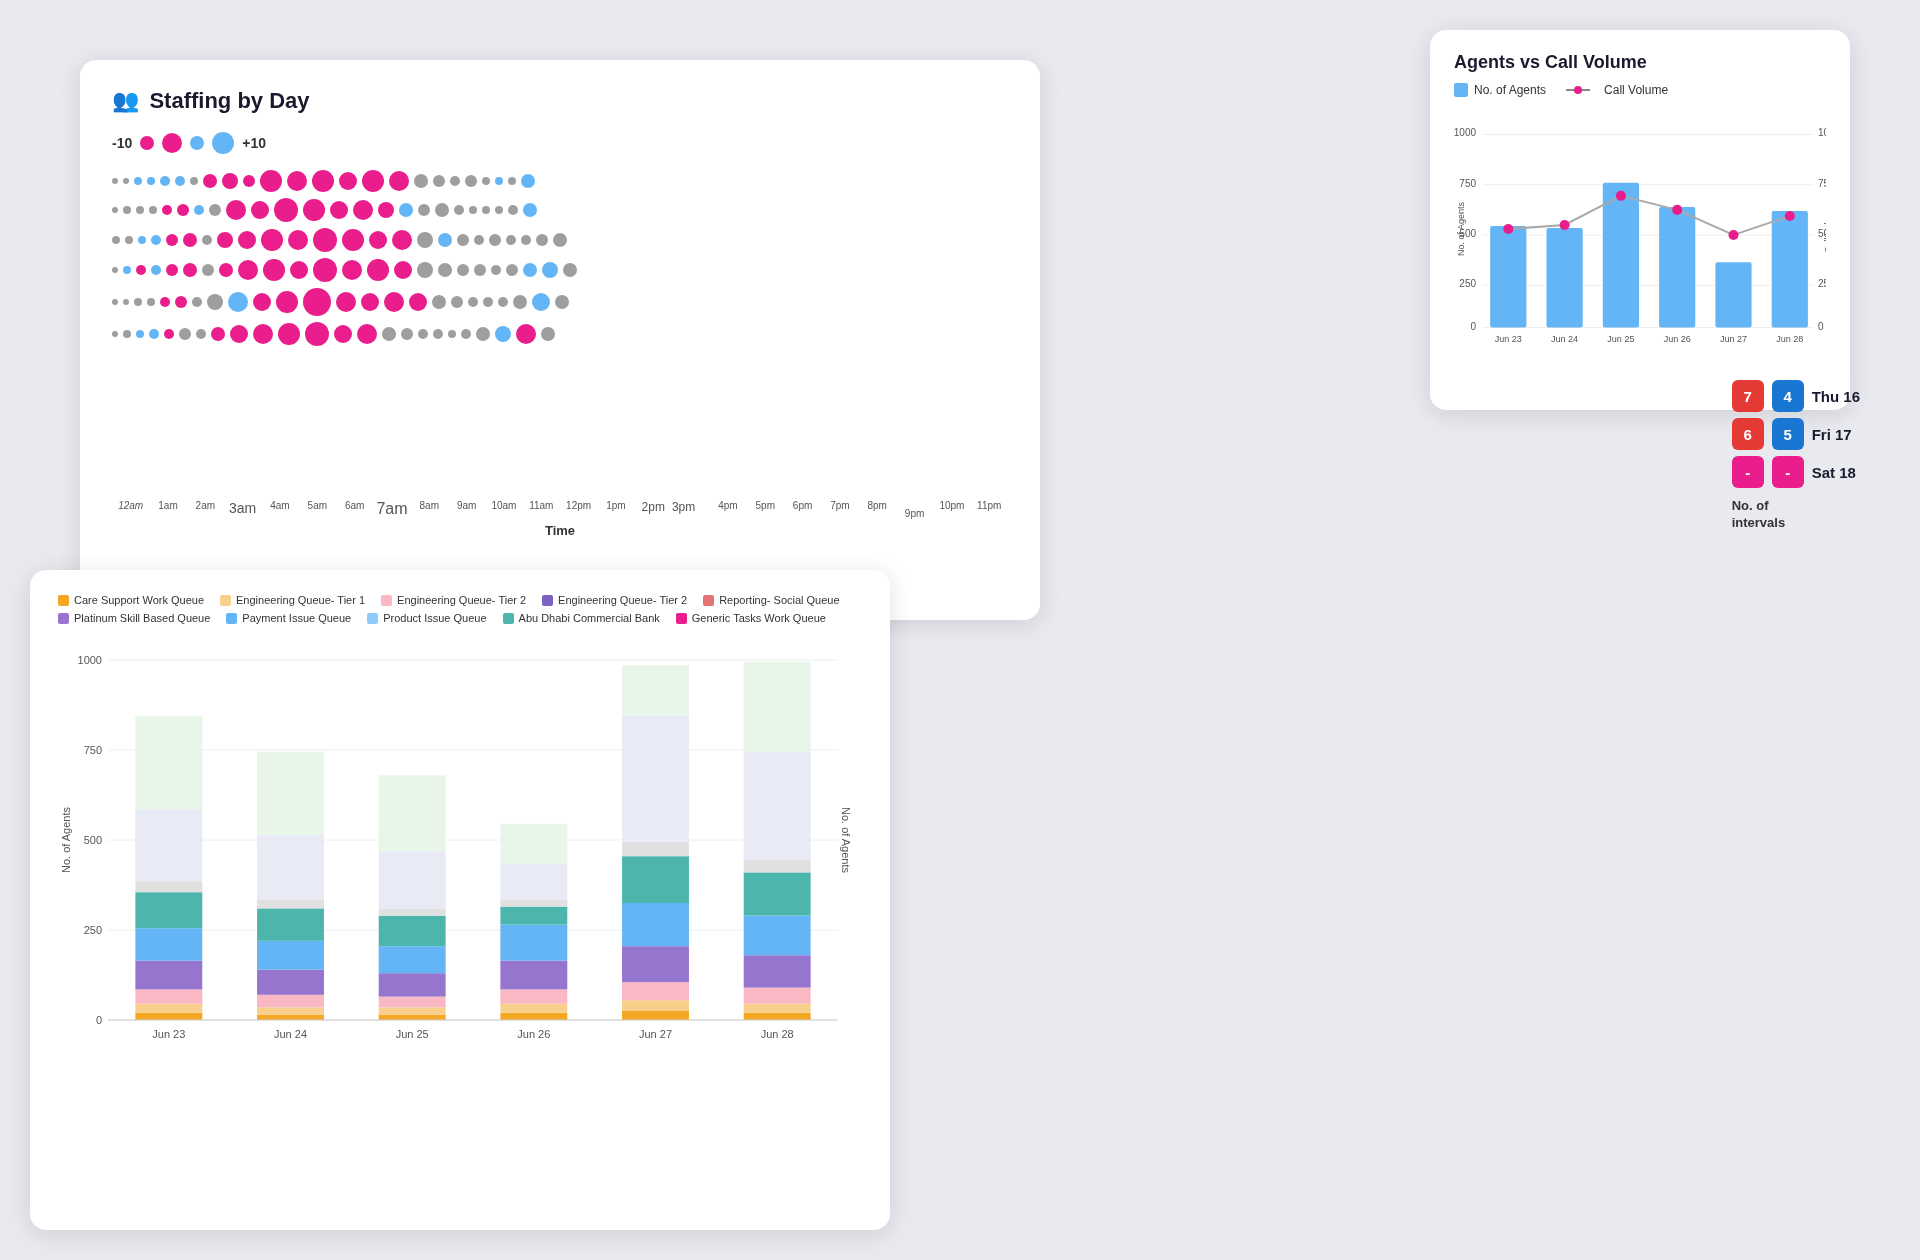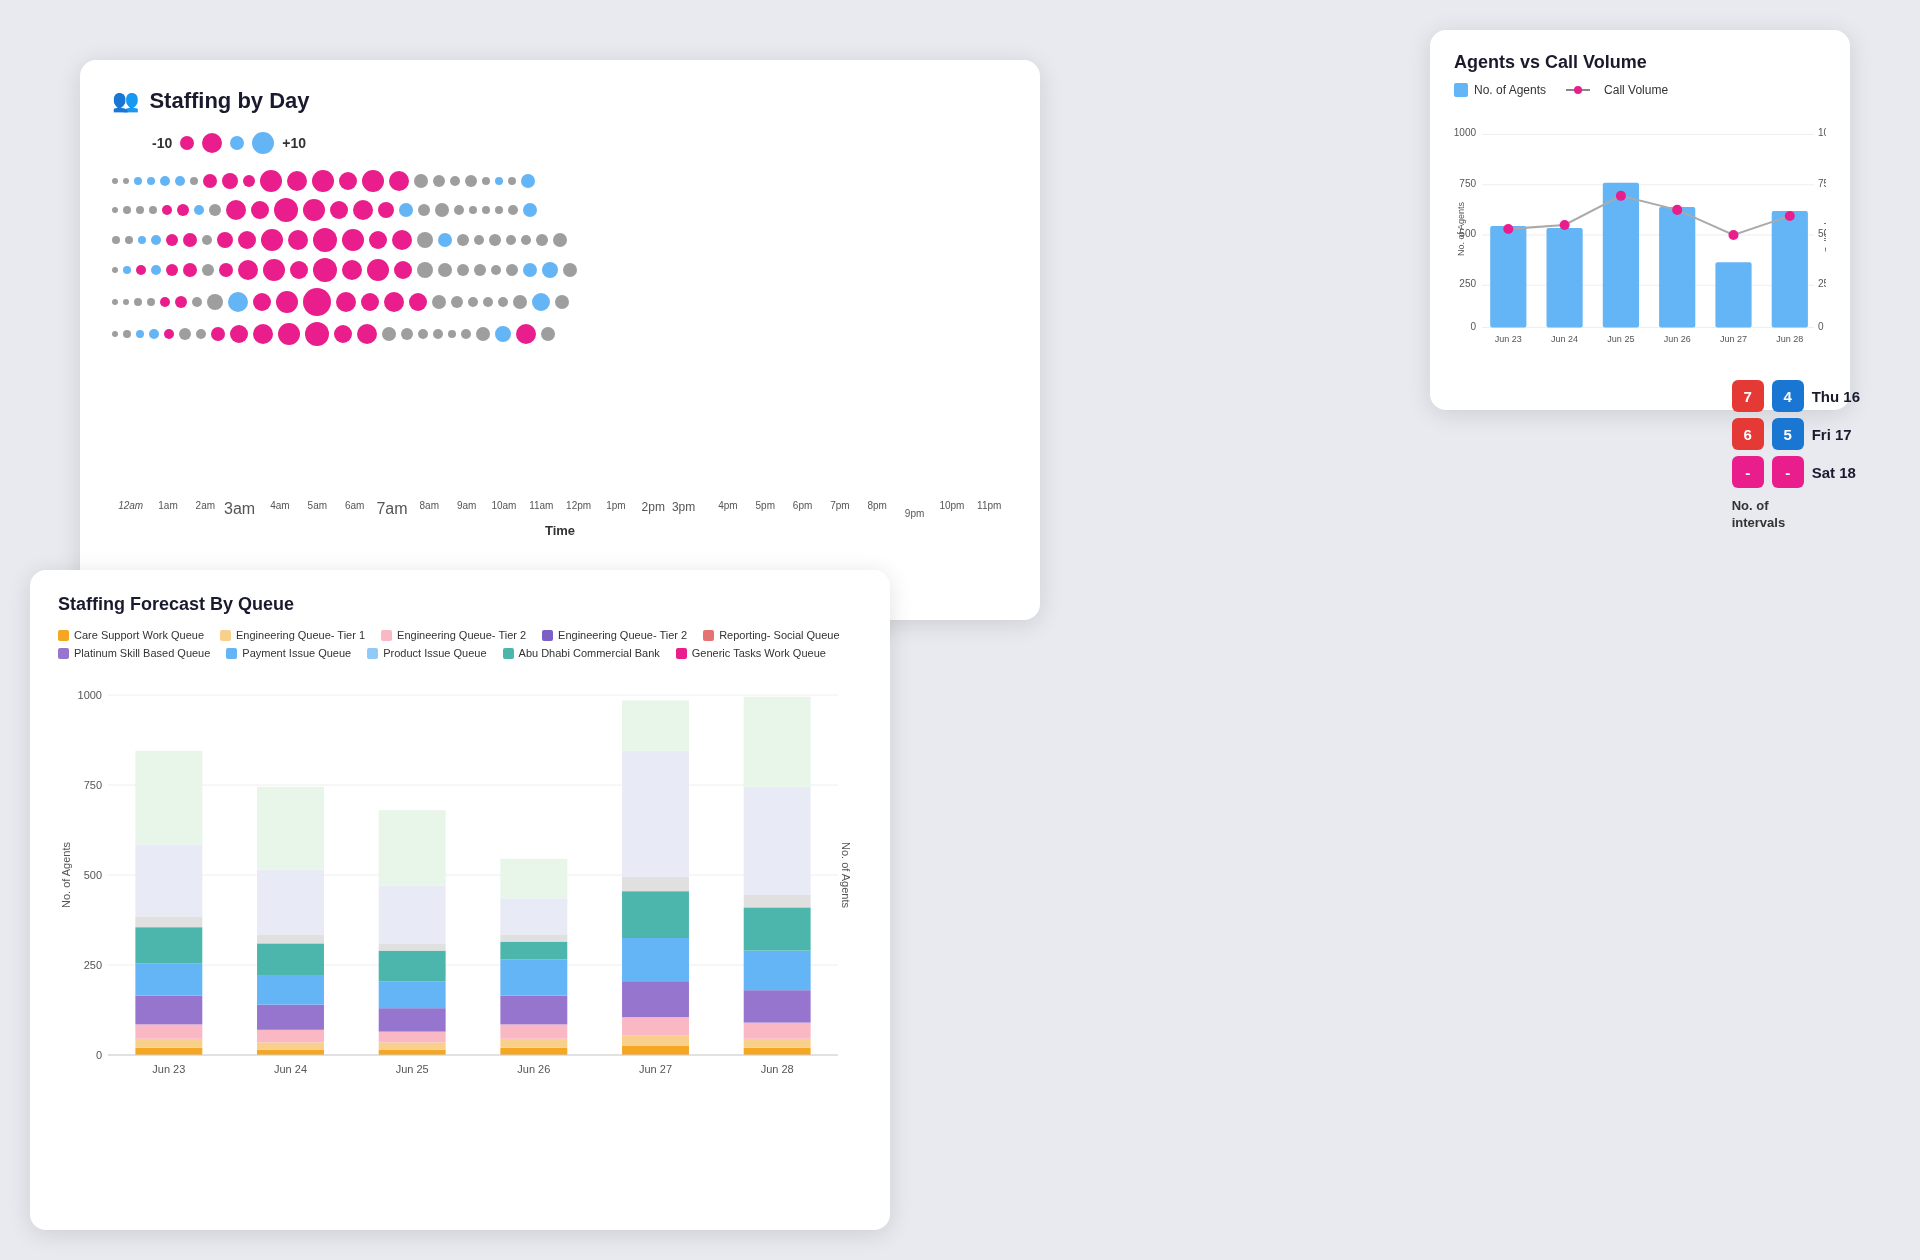--- a/index.html
+++ b/index.html
@@ -40,21 +40,20 @@
     }
 
     .legend-scale {
       display: flex;
       align-items: center;
       gap: 8px;
       margin-bottom: 16px;
       font-size: 14px;
       color: #333;
       font-weight: 600;
-      margin-left: 40px;
     }
 
     .x-axis-label {
       text-align: center;
       font-size: 13px;
       font-weight: 600;
       color: #333;
       margin-top: 4px;
     }
 
@@ -380,21 +379,21 @@
         <span style="display: inline-block; border-radius: 50%; width: 14px; height: 14px; background: rgb(158, 158, 158); flex-shrink: 0;"></span>
         <span style="display: inline-block; border-radius: 50%; width: 16px; height: 16px; background: rgb(100, 181, 246); flex-shrink: 0;"></span>
         <span style="display: inline-block; border-radius: 50%; width: 20px; height: 20px; background: rgb(233, 30, 140); flex-shrink: 0;"></span>
         <span style="display: inline-block; border-radius: 50%; width: 14px; height: 14px; background: rgb(158, 158, 158); flex-shrink: 0;"></span>
       </div>
     </div>
   <div id="time-axis-container" style="display:flex; margin-top:10px; width:100%; overflow:hidden;">
   <span style="font-size: 10px; color: rgb(85, 85, 85); flex: 1 1 0%; text-align: center; min-width: 30px; font-style: italic;">12am</span>
       <span style="font-size: 10px; color: rgb(85, 85, 85); flex: 1 1 0%; text-align: center; min-width: 30px;">1am</span>
       <span style="font-size: 10px; color: rgb(85, 85, 85); flex: 1 1 0%; text-align: center; min-width: 30px;">2am</span>
-      <span style="font-size: 16px; color: rgb(85, 85, 85); flex: 1 1 0%; text-align: left; min-width: 30px;">3am</span>
+      <span style="font-size: 14px; color: rgb(85, 85, 85); flex: 1 1 0%; text-align: center; min-width: 30px;">3am</span>
       <span style="font-size: 10px; color: rgb(85, 85, 85); flex: 1 1 0%; text-align: center; min-width: 30px;">4am</span>
       <span style="font-size: 10px; color: rgb(85, 85, 85); flex: 1 1 0%; text-align: center; min-width: 30px;">5am</span>
       <span style="font-size: 10px; color: rgb(85, 85, 85); flex: 1 1 0%; text-align: center; min-width: 30px;">6am</span>
       <span style="font-size: 16px; color: rgb(85, 85, 85); flex: 1 1 0%; text-align: center; min-width: 30px;">7am</span>
       <span style="font-size: 10px; color: rgb(85, 85, 85); flex: 1 1 0%; text-align: center; min-width: 30px;">8am</span>
       <span style="font-size: 10px; color: rgb(85, 85, 85); flex: 1 1 0%; text-align: center; min-width: 30px;">9am</span>
       <span style="font-size: 10px; color: rgb(85, 85, 85); flex: 1 1 0%; text-align: center; min-width: 30px;">10am</span>
       <span style="font-size: 10px; color: rgb(85, 85, 85); flex: 1 1 0%; text-align: center; min-width: 30px;">11am</span>
       <span style="font-size: 10px; color: rgb(85, 85, 85); flex: 1 1 0%; text-align: center; min-width: 30px;">12pm</span>
       <span style="font-size: 10px; color: rgb(85, 85, 85); flex: 1 1 0%; text-align: center; min-width: 30px;">1pm</span>
@@ -490,21 +489,20 @@
   </div>
   <div class="day-row">
     <div class="day-badge pink">-</div>
     <div class="day-badge pink">-</div>
     <span class="day-label">Sat 18</span>
   </div>
   <div class="intervals-label">No. of<br>intervals</div>
 </div>
 
 <div class="card forecast-card">
-  <div class="card-title">Staffing  Forecast By Queue</div>
   <div class="forecast-legend" id="forecast-legend">
   <div class="forecast-legend-item">
         <span class="forecast-legend-dot" style="background:#f5a623;"></span>
         <span>Care Support Work Queue</span>
       </div>
       <div class="forecast-legend-item">
         <span class="forecast-legend-dot" style="background:#f9d08b;"></span>
         <span>Engineering Queue- Tier 1</span>
       </div>
       <div class="forecast-legend-item">

